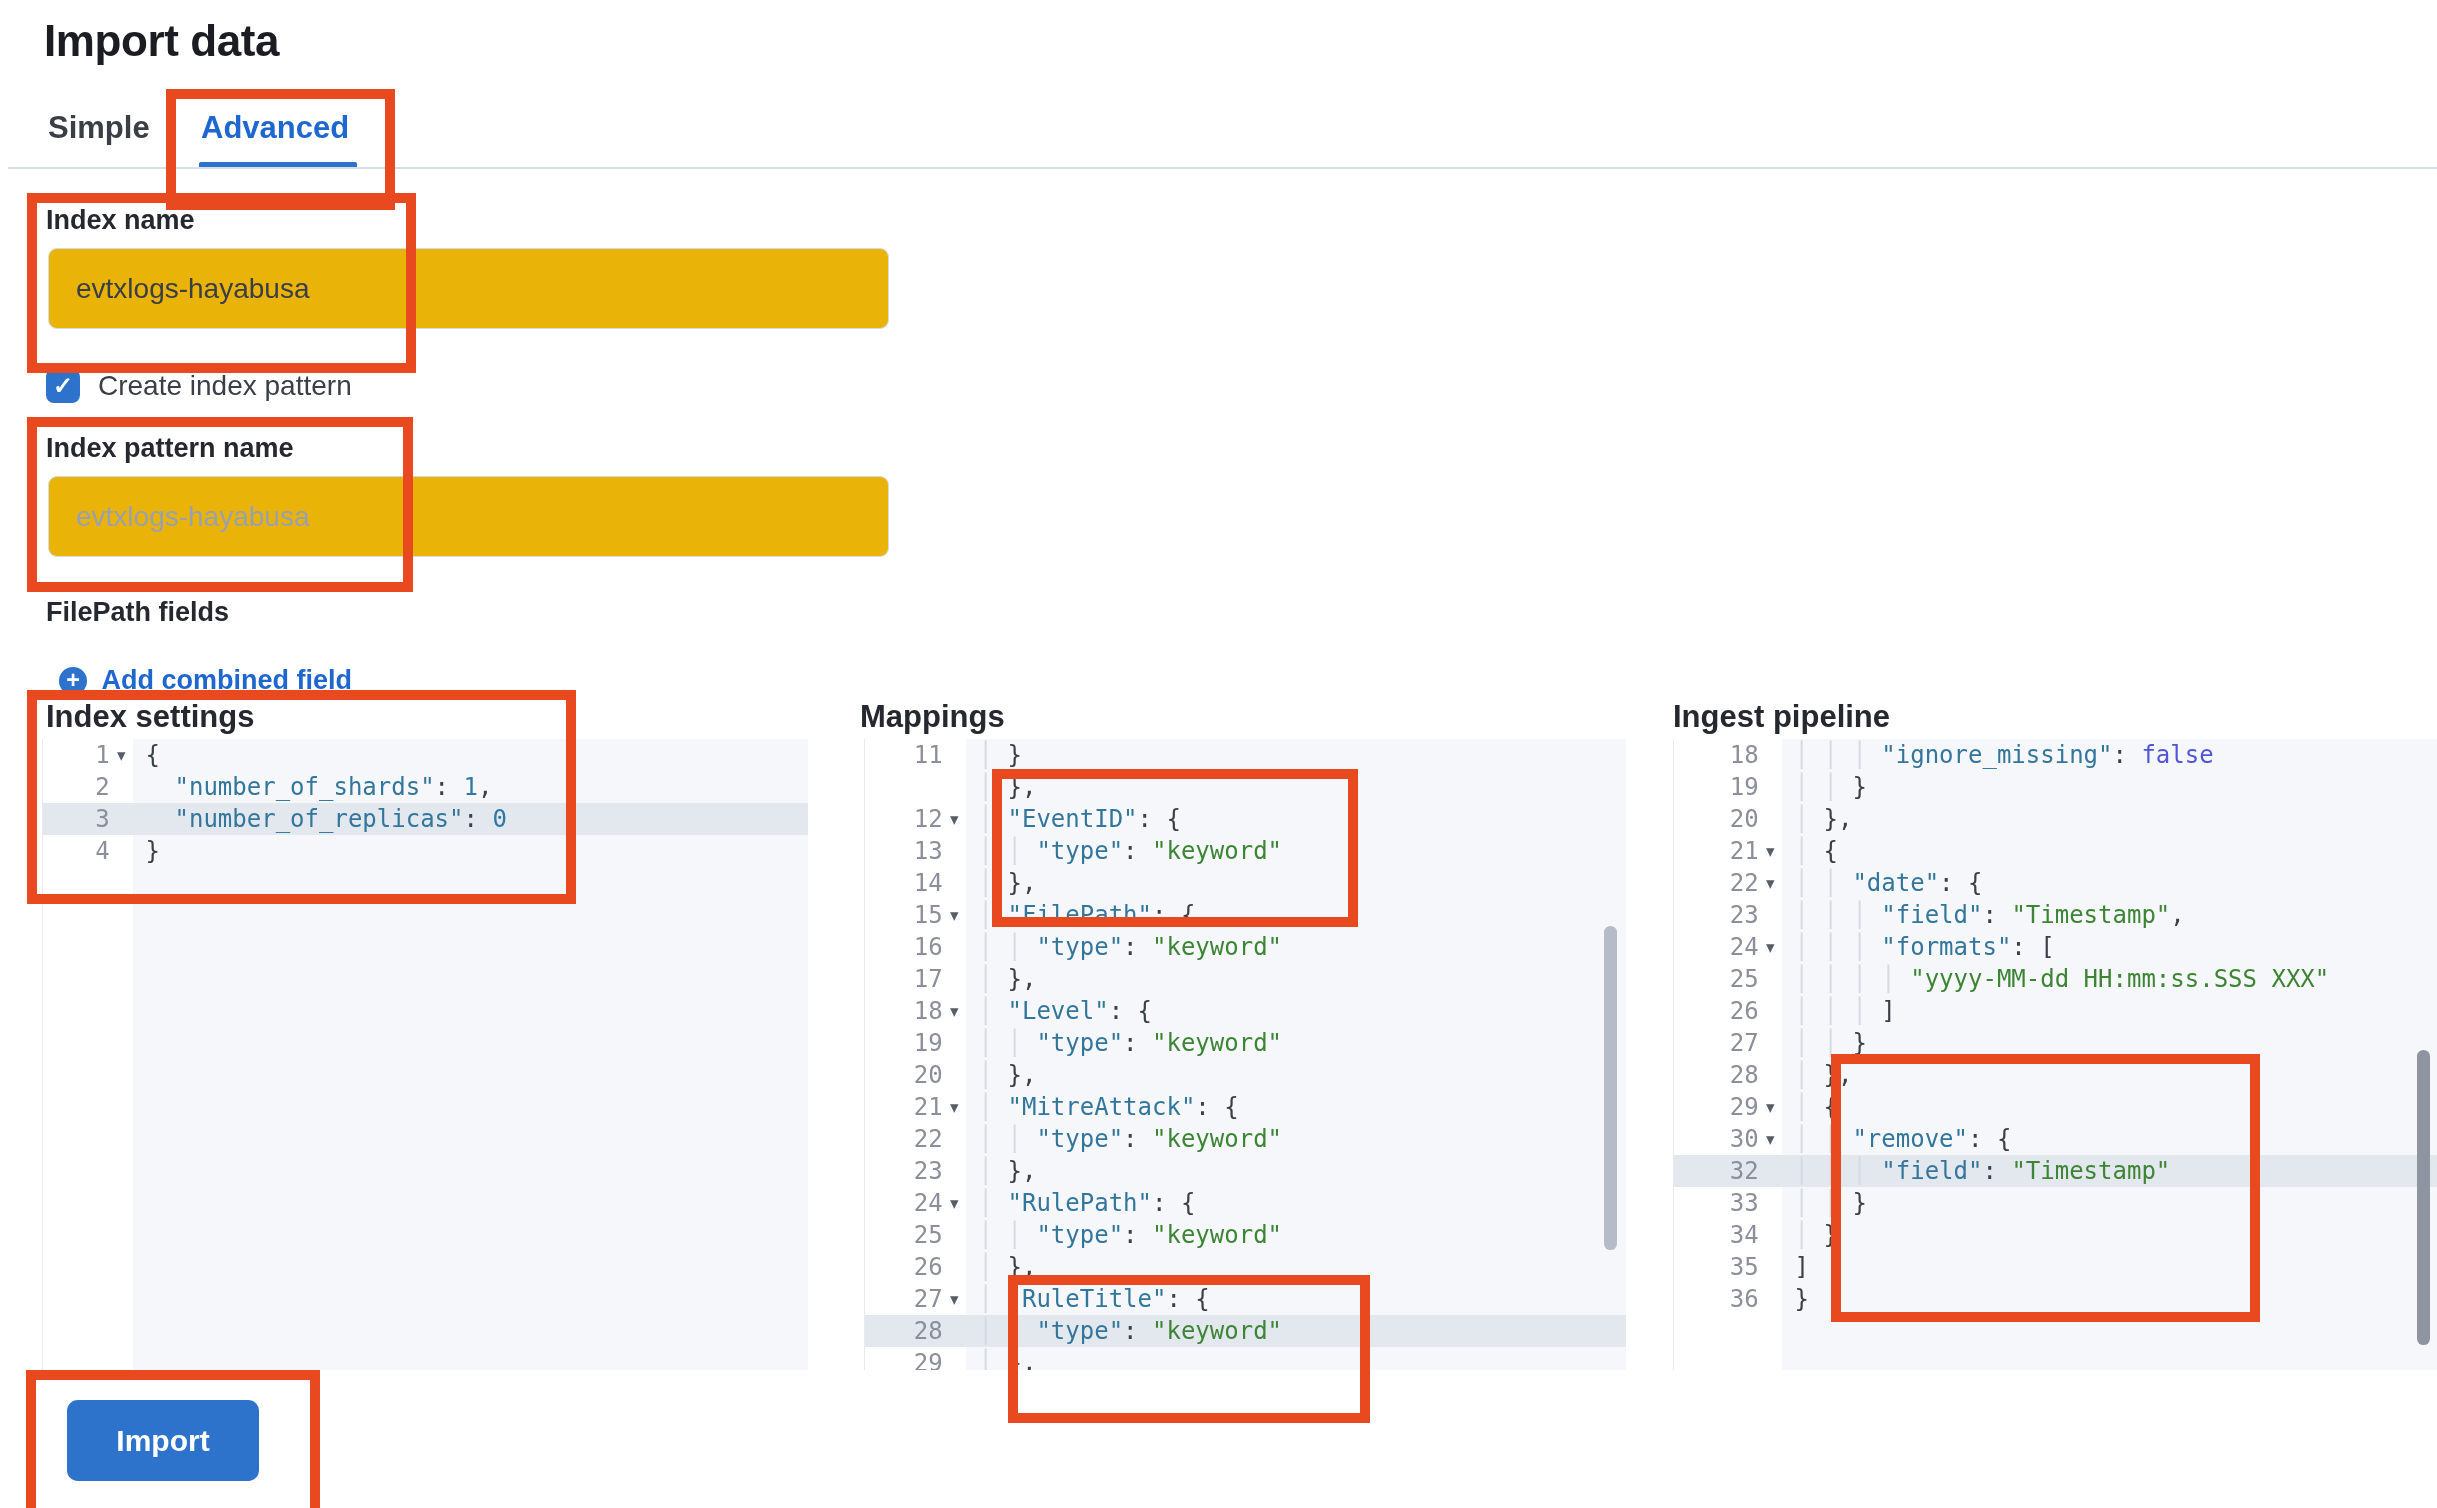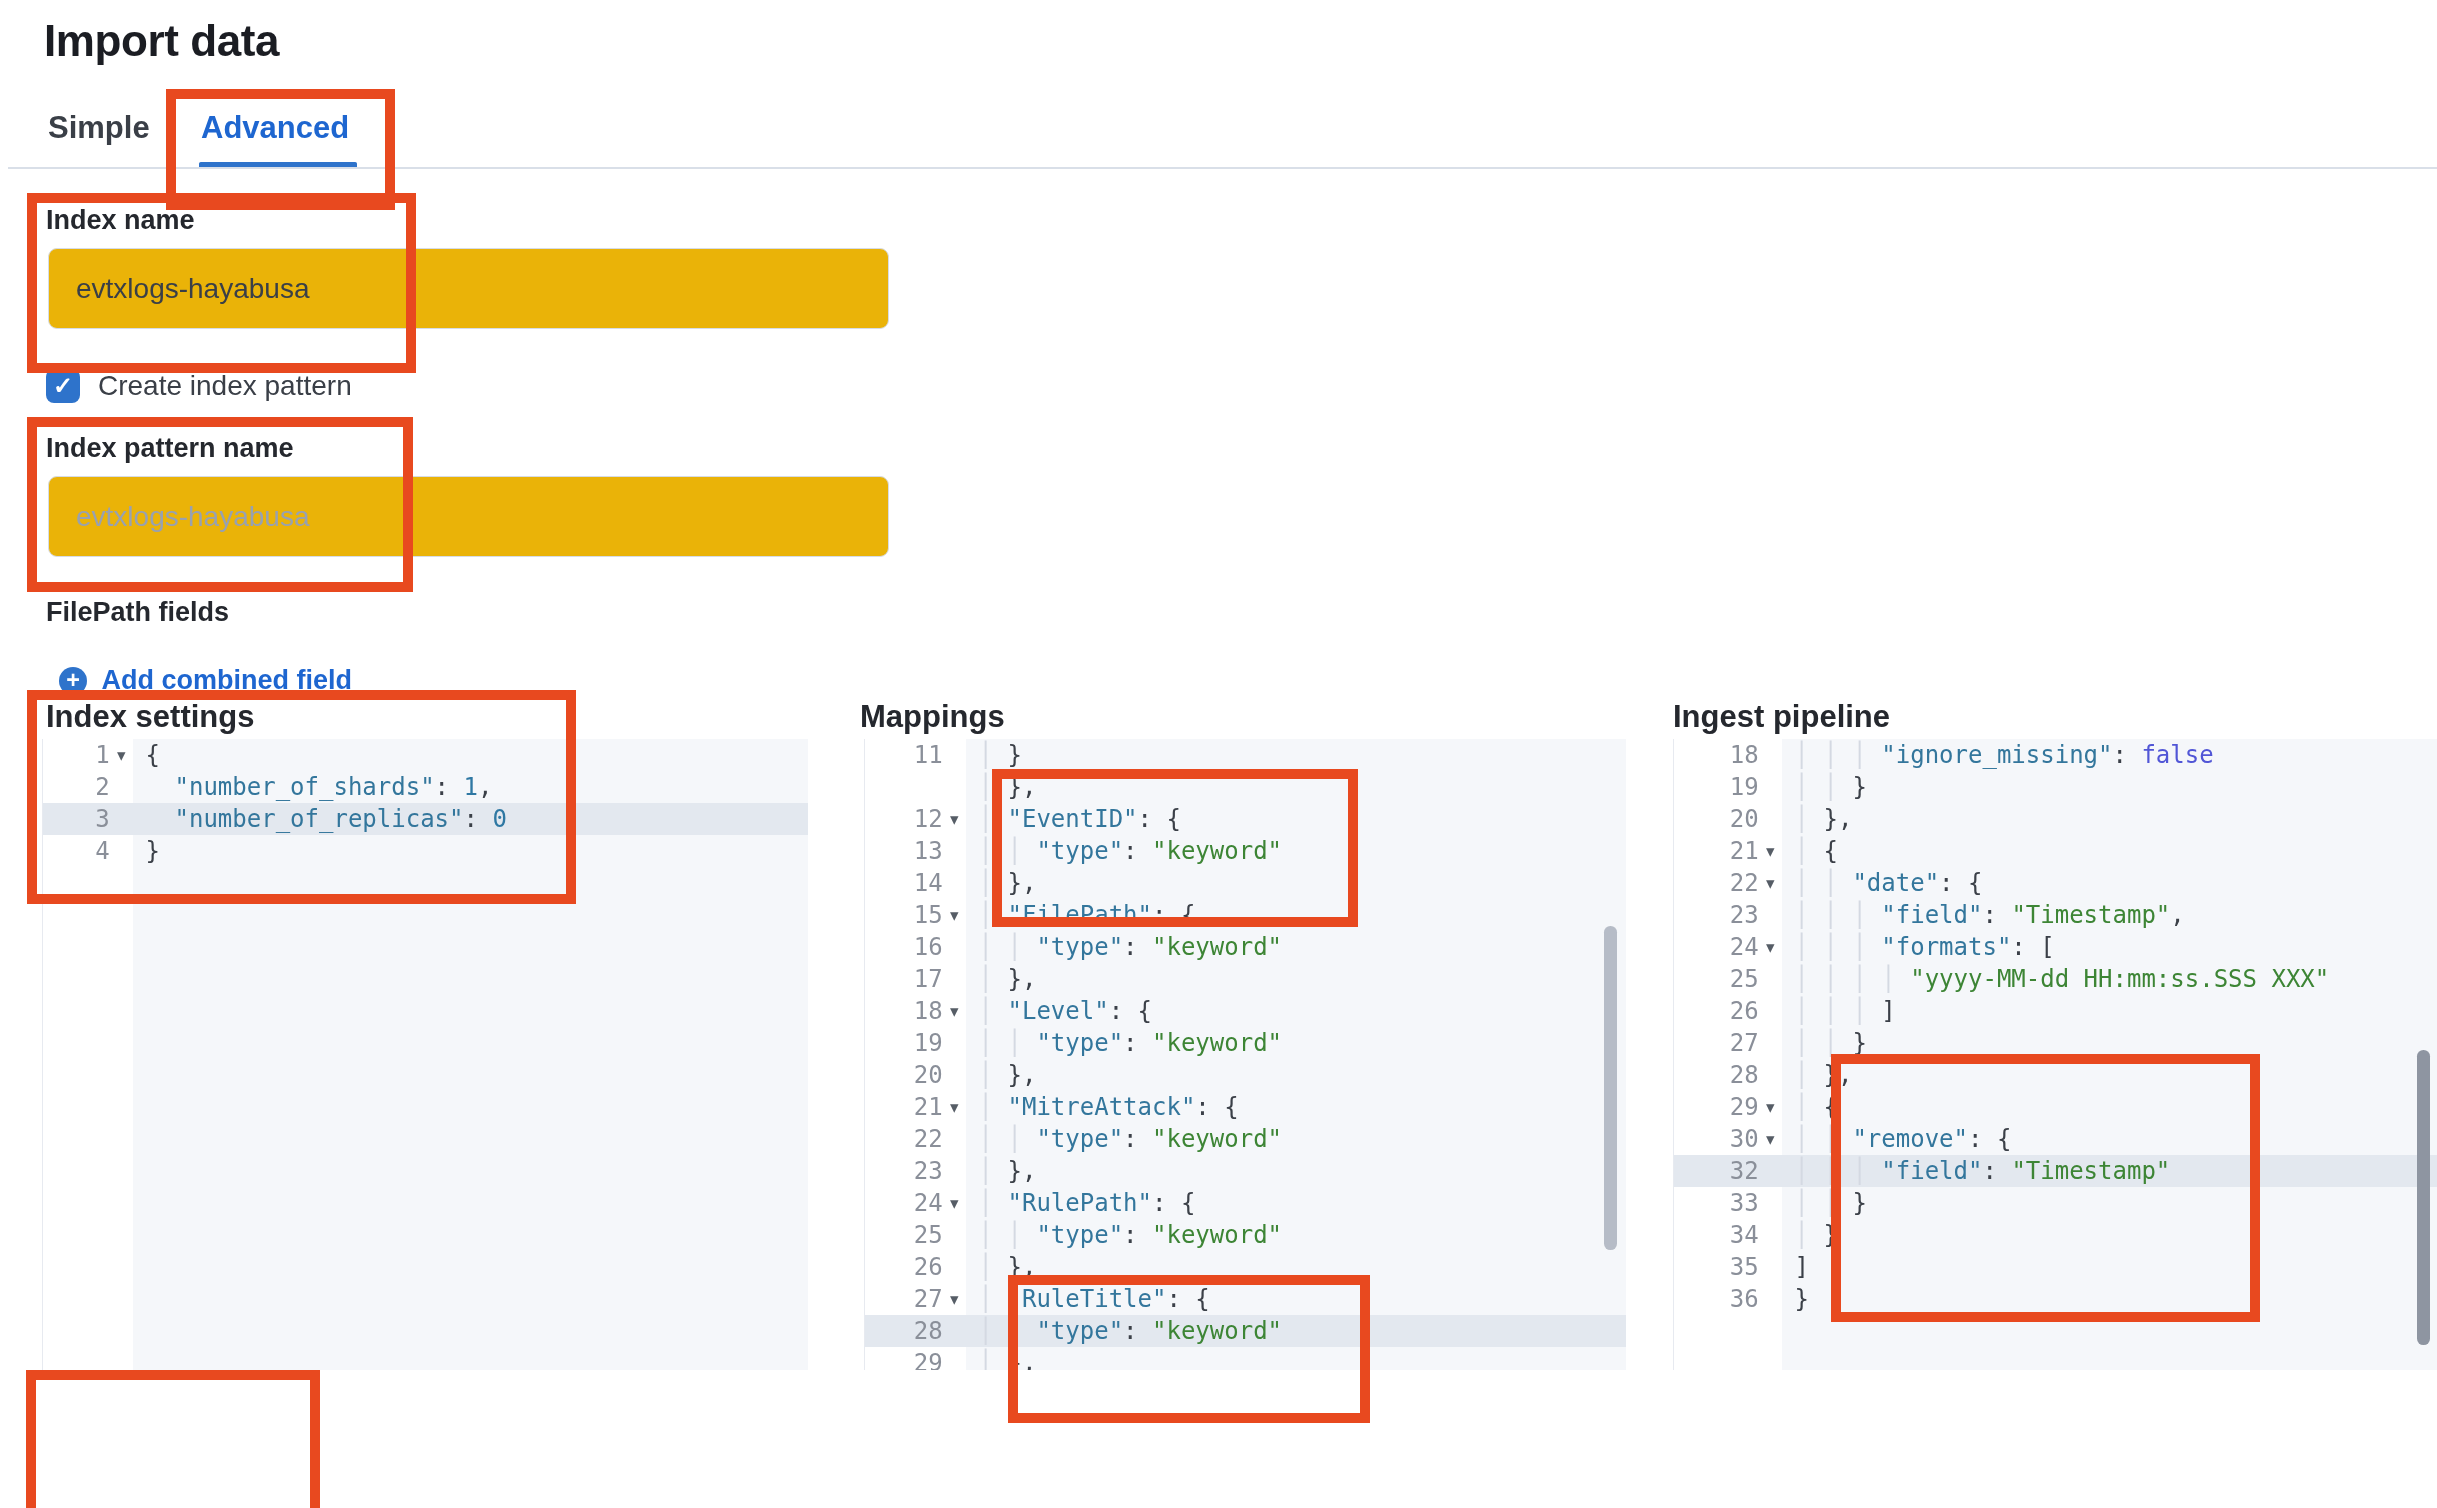--- a/index.html
+++ b/index.html
@@ -176,20 +176,21 @@
       <div class="crow hl"><span class="gut"><span>32</span><span class="farr"></span></span><span class="ctext"><span class="t-g">│ </span><span class="t-g">│ </span><span class="t-g">│ </span><span class="t-k">"field"</span><span class="t-p">: </span><span class="t-s">"Timestamp"</span></span></div>
       <div class="crow"><span class="gut"><span>33</span><span class="farr"></span></span><span class="ctext"><span class="t-g">│ </span><span class="t-g">│ </span><span class="t-p">}</span></span></div>
       <div class="crow"><span class="gut"><span>34</span><span class="farr"></span></span><span class="ctext"><span class="t-g">│ </span><span class="t-p">}</span></span></div>
       <div class="crow"><span class="gut"><span>35</span><span class="farr"></span></span><span class="ctext"><span class="t-p">]</span></span></div>
       <div class="crow"><span class="gut"><span>36</span><span class="farr"></span></span><span class="ctext"><span class="t-p">}</span></span></div>
     </div>
 
   <div class="scroll-thumb" id="thumb-mappings"></div>
   <div class="scroll-thumb" id="thumb-ingest"></div>
 
+  <button class="import-btn">Import</button>
 
   <div class="rbox" id="rb-advanced"></div>
   <div class="rbox" id="rb-index-name"></div>
   <div class="rbox" id="rb-index-pattern"></div>
   <div class="rbox" id="rb-settings"></div>
   <div class="rbox" id="rb-eventid"></div>
   <div class="rbox" id="rb-ruletitle"></div>
   <div class="rbox" id="rb-remove"></div>
   <div class="rbox" id="rb-import"></div>
 

